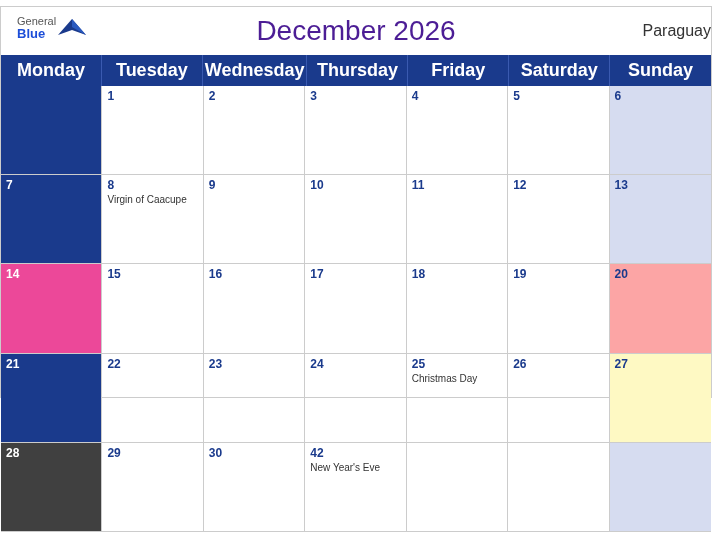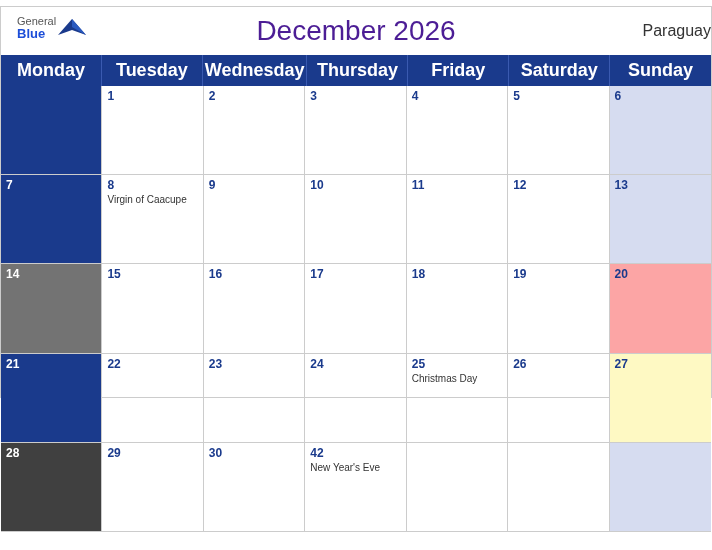--- a/index.html
+++ b/index.html
@@ -159,21 +159,21 @@
       </div>
       <div class="cell">
         <span class="cell-number">11</span>
       </div>
       <div class="cell">
         <span class="cell-number">12</span>
       </div>
       <div class="cell" style="background: rgb(214, 220, 240);">
         <span class="cell-number">13</span>
       </div>
-      <div class="cell" style="background: #737373;">
+      <div class="cell" style="background: #ec4899;">
         <span class="cell-number" style="color: rgb(255, 255, 255);">14</span>
       </div>
       <div class="cell">
         <span class="cell-number">15</span>
       </div>
       <div class="cell">
         <span class="cell-number">16</span>
       </div>
       <div class="cell">
         <span class="cell-number">17</span>

